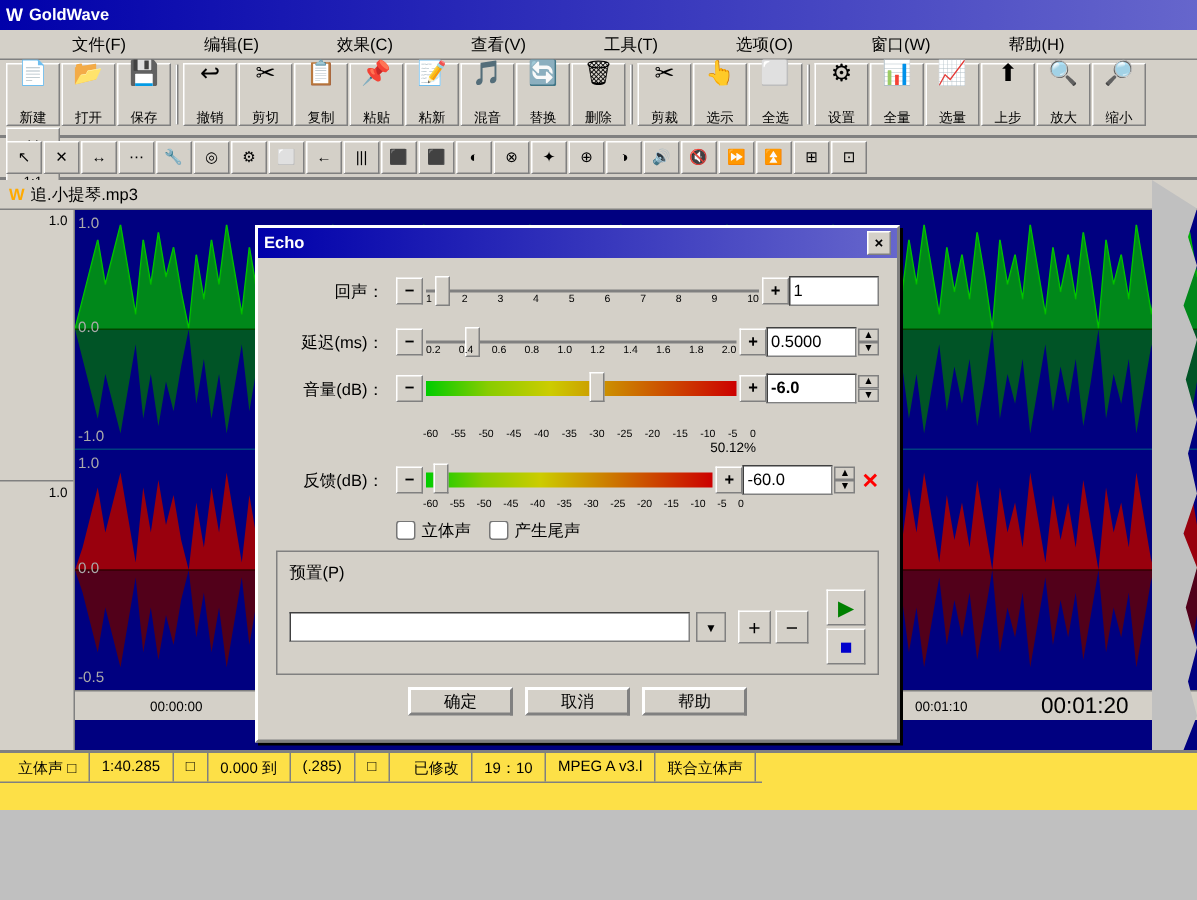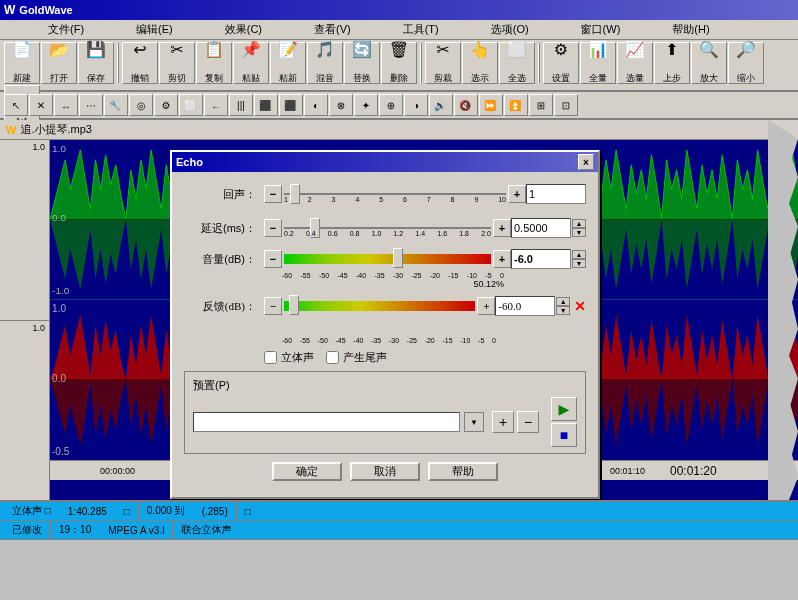--- a/index.html
+++ b/index.html
@@ -154,25 +154,25 @@
       align-items: center;
       padding: 0 4px;
       font-size: 9px;
       border-top: 1px solid #808080;
       position: relative;
       overflow: hidden;
     }
 
     
     .statusbar {
-      background: #0ea5e9;
+      background: #fde047;
       height: 40px;
       border-top: 2px solid #808080;
       display: flex;
-      flex-direction: column;
+      flex-direction: row;
     }
     .statusbar-row {
       height: 20px;
       display: flex;
       align-items: center;
       padding: 0 4px;
       border-bottom: 1px solid #808080;
     }
     .statusbar-cell {
       padding: 0 8px;
@@ -663,21 +663,21 @@
 
         <div class="timeline-ruler">
           <span style="position:absolute;left:50px;font-size:9px;">00:00:00</span>
           <span style="position:absolute;left:125px;font-size:9px;">00:00:10</span>
           <span style="position:absolute;left:200px;font-size:9px;">00:00:20</span>
           <span style="position:absolute;left:275px;font-size:9px;">00:00:30</span>
           <span style="position:absolute;left:350px;font-size:9px;">00:00:40</span>
           <span style="position:absolute;left:420px;font-size:9px;">00:00:50</span>
           <span style="position:absolute;left:490px;font-size:9px;">00:01:00</span>
           <span style="position:absolute;left:560px;font-size:9px;">00:01:10</span>
-          <span style="position:absolute;left:620px;font-size:12px;">00:01:20</span>
+          <span style="position:absolute;left:644px;font-size:15px;">00:01:20</span>
         </div>
       </div>
     </div>
 
     <div class="watermark">赢政天下<br>WWW.WINZHENG.COM</div>
 
     <div class="dialog-overlay">
       <div class="dialog">
 
         <div class="dialog-titlebar">
@@ -733,21 +733,21 @@
             <div style="display:flex;align-items:center;">
               <div class="dialog-value-box">0.5000</div>
               <div class="dialog-value-spin">
                 <div class="spin-up">▲</div>
                 <div class="spin-down">▼</div>
               </div>
             </div>
           </div>
 
           <div style="margin-bottom:6px;">
-            <div class="dialog-row" style="height:22px;margin-bottom:2px;">
+            <div class="dialog-row" style="height:22px;margin-bottom:16px;">
               <span class="dialog-label">音量(dB)：</span>
               <div class="dialog-minus-btn">−</div>
               <div class="dialog-slider-area" style="height:22px;">
 
                 <div style="position:absolute;top:6px;left:0;right:0;height:10px;background:linear-gradient(to right, #00cc00, #88cc00, #cccc00, #cc8800, #cc4400, #cc0000);"></div>
                 <div class="slider-thumb" style="left:55%;top:10px;"></div>
               </div>
               <div class="dialog-plus-btn">+</div>
               <div style="display:flex;align-items:center;font-weight:bold;">
                 <div class="dialog-value-box">-6.0</div>
@@ -771,21 +771,21 @@
                 <span>-15</span>
                 <span>-10</span>
                 <span>-5</span>
                 <span>0</span>
             </div>
 
             <div style="text-align:right;margin-right:82px;font-size:9px;">50.12%</div>
           </div>
 
           <div style="margin-bottom:4px;">
-            <div class="dialog-row" style="height:22px;margin-bottom:20px;font-family:Liberation Serif, serif;">
+            <div class="dialog-row" style="height:22px;margin-bottom:2px;">
               <span class="dialog-label">反馈(dB)：</span>
               <div class="dialog-minus-btn">−</div>
               <div class="dialog-slider-area" style="height:22px;">
                 <div style="position:absolute;top:6px;left:0;right:0;height:10px;background:linear-gradient(to right, #00cc00, #88cc00, #cccc00, #cc8800, #cc4400, #cc0000);"></div>
                 <div class="slider-thumb" style="left:5%;top:10px;"></div>
               </div>
               <div class="dialog-plus-btn">+</div>
               <div style="display:flex;align-items:center;">
                 <div class="dialog-value-box">-60.0</div>
                 <div class="dialog-value-spin">

